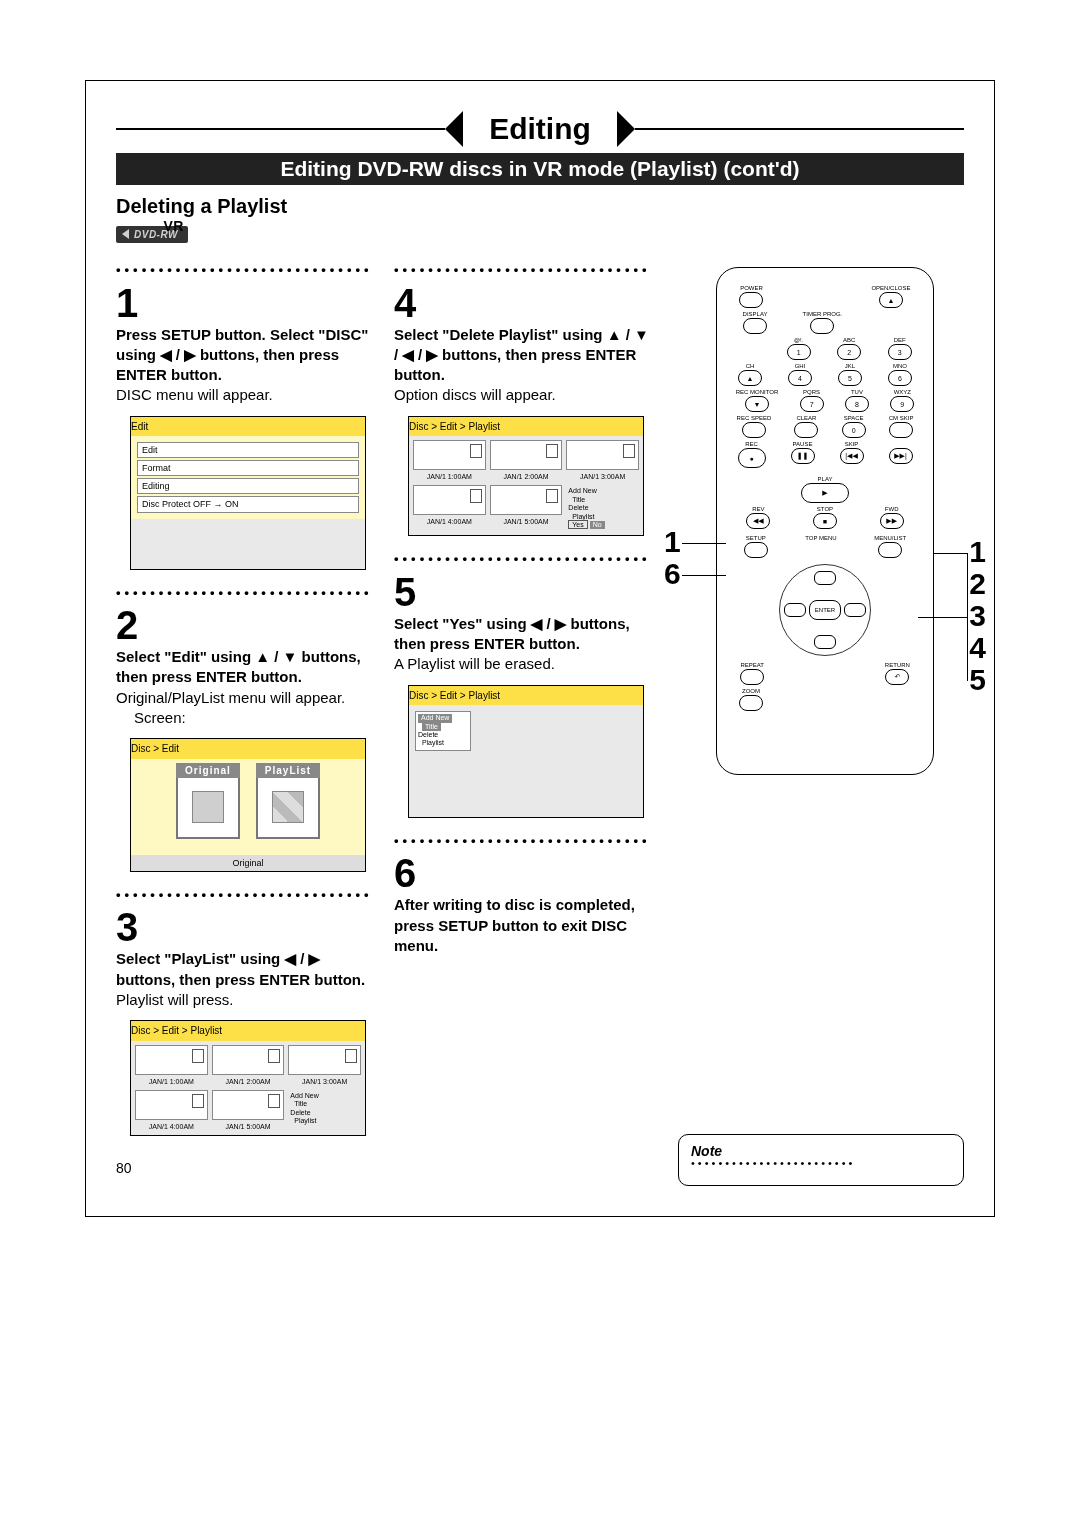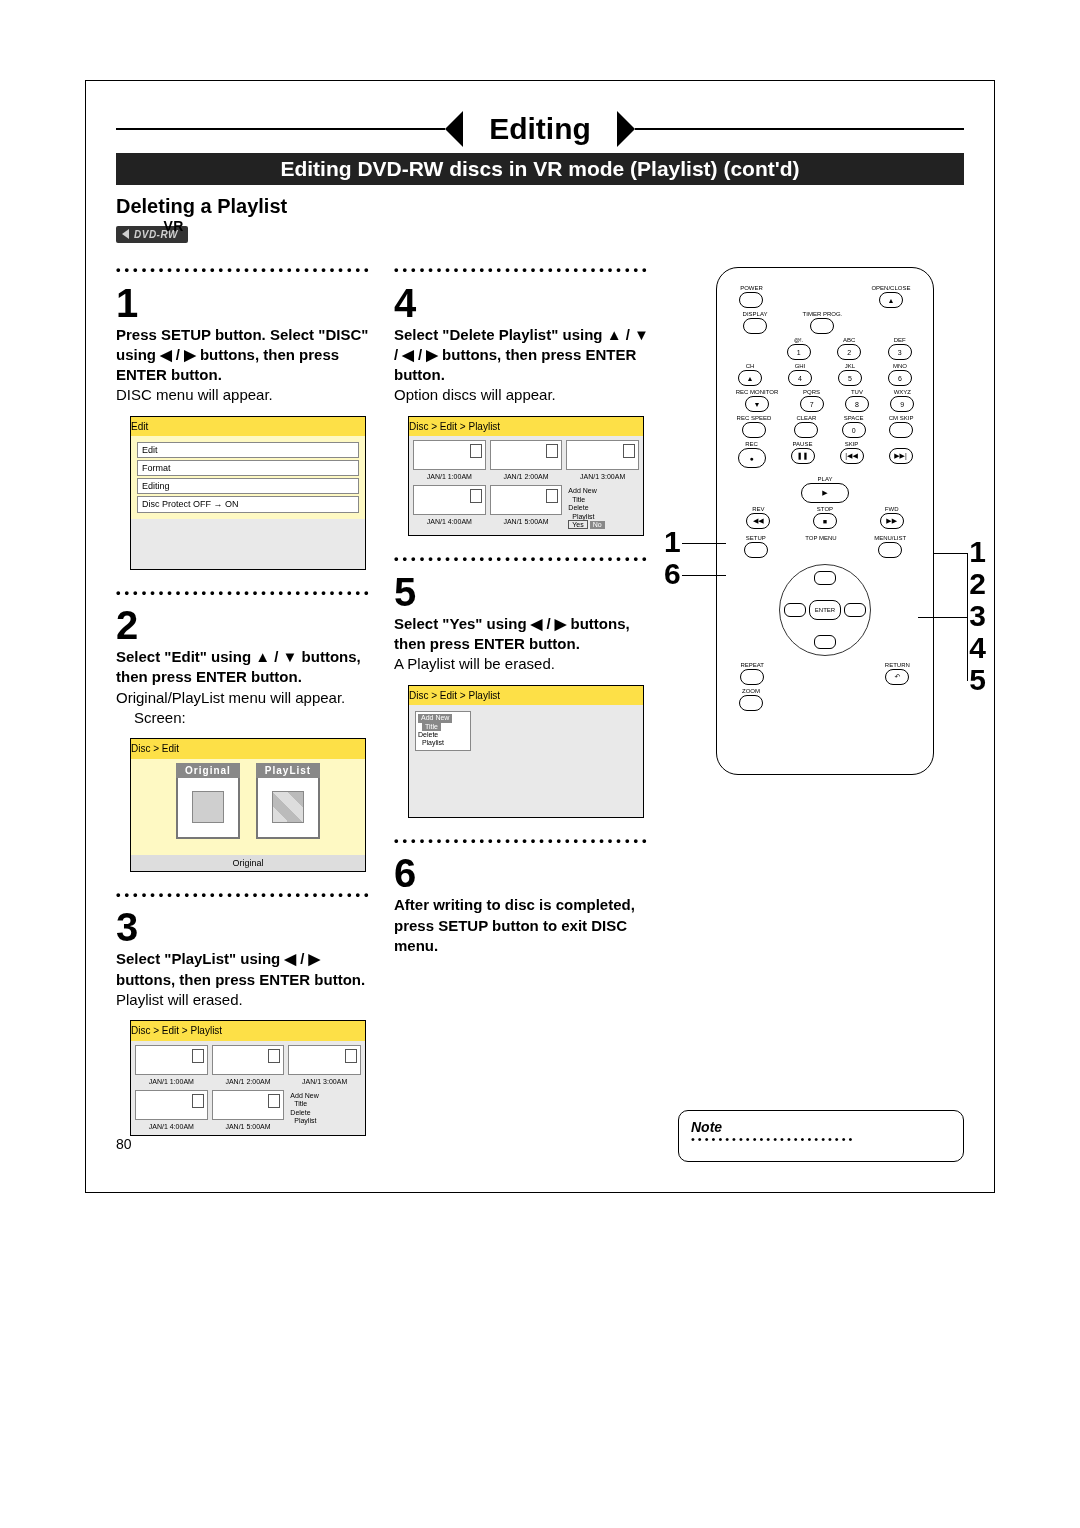--- a/index.html
+++ b/index.html
@@ -167,21 +167,21 @@
   .callout-num{position:absolute;font-size:30px;font-weight:bold;}
   .lead{position:absolute;background:#000;height:1px;}
   .lead-v{position:absolute;background:#000;width:1px;}
   
   .note-box{
     position:absolute;right:30px;bottom:30px;width:260px;
     border:1px solid #000;border-radius:10px;padding:8px 12px 12px;font-size:14px;
   }
   .note-box .nt{font-weight:bold;font-style:italic;}
   .note-dots{font-size:11px;letter-spacing:3px;margin:-2px 0 4px;}
-  .page-num{font-size:14px;}
+  .page-num{font-size:14px;margin-top:24px;}
 </style>
 </head>
 <body>
 
 <div class="page">
 
   
   <div class="chapter-bar">
     <div class="line"></div>
     <div class="arrow-l"></div>
@@ -233,21 +233,21 @@
               <div class="op-label">PlayList</div>
             </div>
           </div>
         </div>
         <div class="osd-footer">Original</div>
       </div>
 
       <div class="dots">••••••••••••••••••••••••••••••</div>
       <div class="step-num">3</div>
       <div class="bold">Select "PlayList" using ◀ / ▶ buttons, then press ENTER button.</div>
-      <div>Playlist will erased.</div>
+      <div>Playlist will press.</div>
       <div class="osd">
         <div class="crumb">Disc &gt; Edit &gt; Playlist</div>
         <div class="osd-thumbs">
           <div>
               <div class="thumb">
                 <div class="ic"></div>
               </div>
               <div class="thumb-cap">JAN/1 1:00AM</div>
             </div>
           <div>

